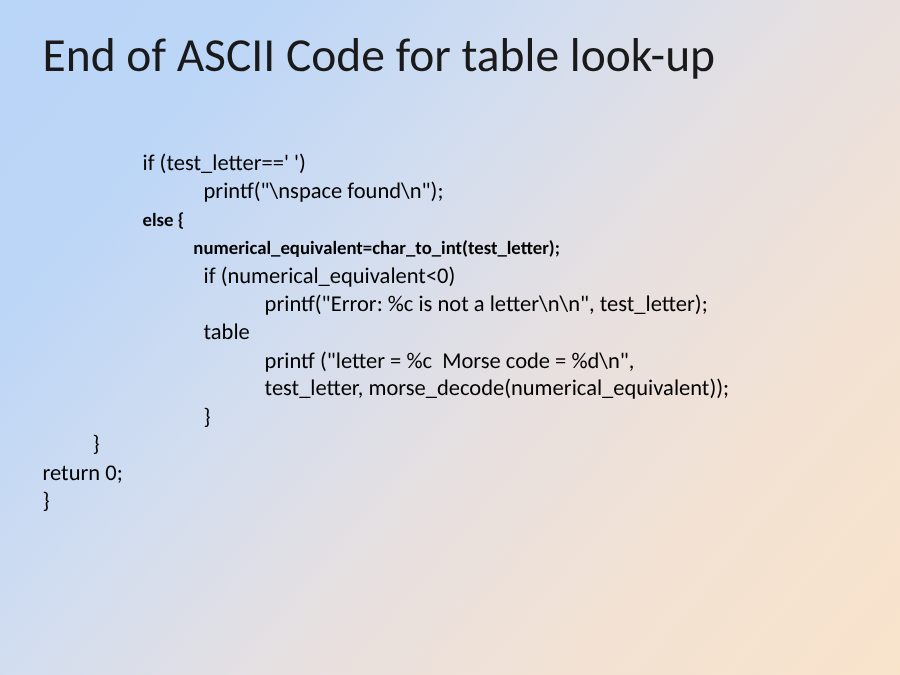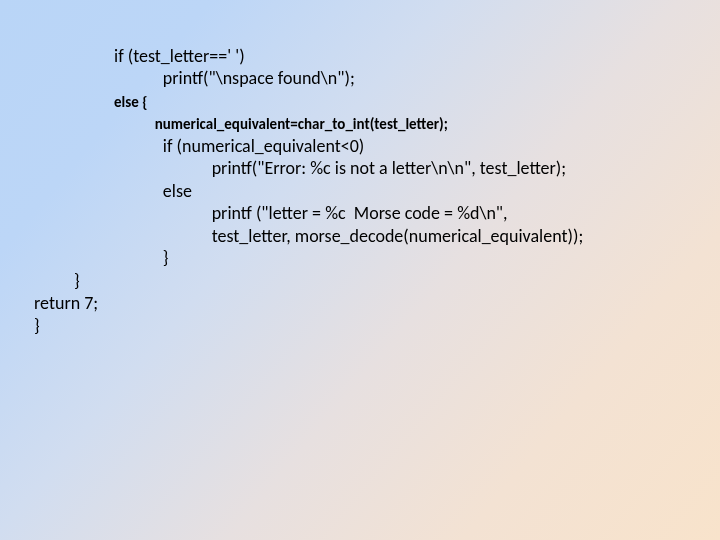--- a/index.html
+++ b/index.html
@@ -42,29 +42,30 @@
   }
   .smaller {
     font-size: 15px;
     font-weight: bold;
   }
 </style>
 </head>
 <body>
 
 <div class="slide">
+  <h1 class="title">End of ASCII Code for table look-up</h1>
 
   <div class="code-block">
 <span>if (test_letter==' ')</span>
 <span>            printf("\nspace found\n");</span>
 <span class="smaller">else {</span>
 <span class="smaller">            numerical_equivalent=char_to_int(test_letter);</span>
 <span>            if (numerical_equivalent&lt;0)</span>
 <span>                        printf("Error: %c is not a letter\n\n", test_letter);</span>
-<span>            else</span>
+<span>            table</span>
 <span>                        printf ("letter = %c  Morse code = %d\n",</span>
 <span>                        test_letter, morse_decode(numerical_equivalent));</span>
 <span>            }</span>
 <span style="margin-left:-40px; display:inline-block">}</span>
-<span style="margin-left:-80px; display:inline-block">return 7;</span>
+<span style="margin-left:-80px; display:inline-block">return 0;</span>
 <span style="margin-left:-80px; display:inline-block">}</span>
   </div>
 </div>
 
 </body></html>

